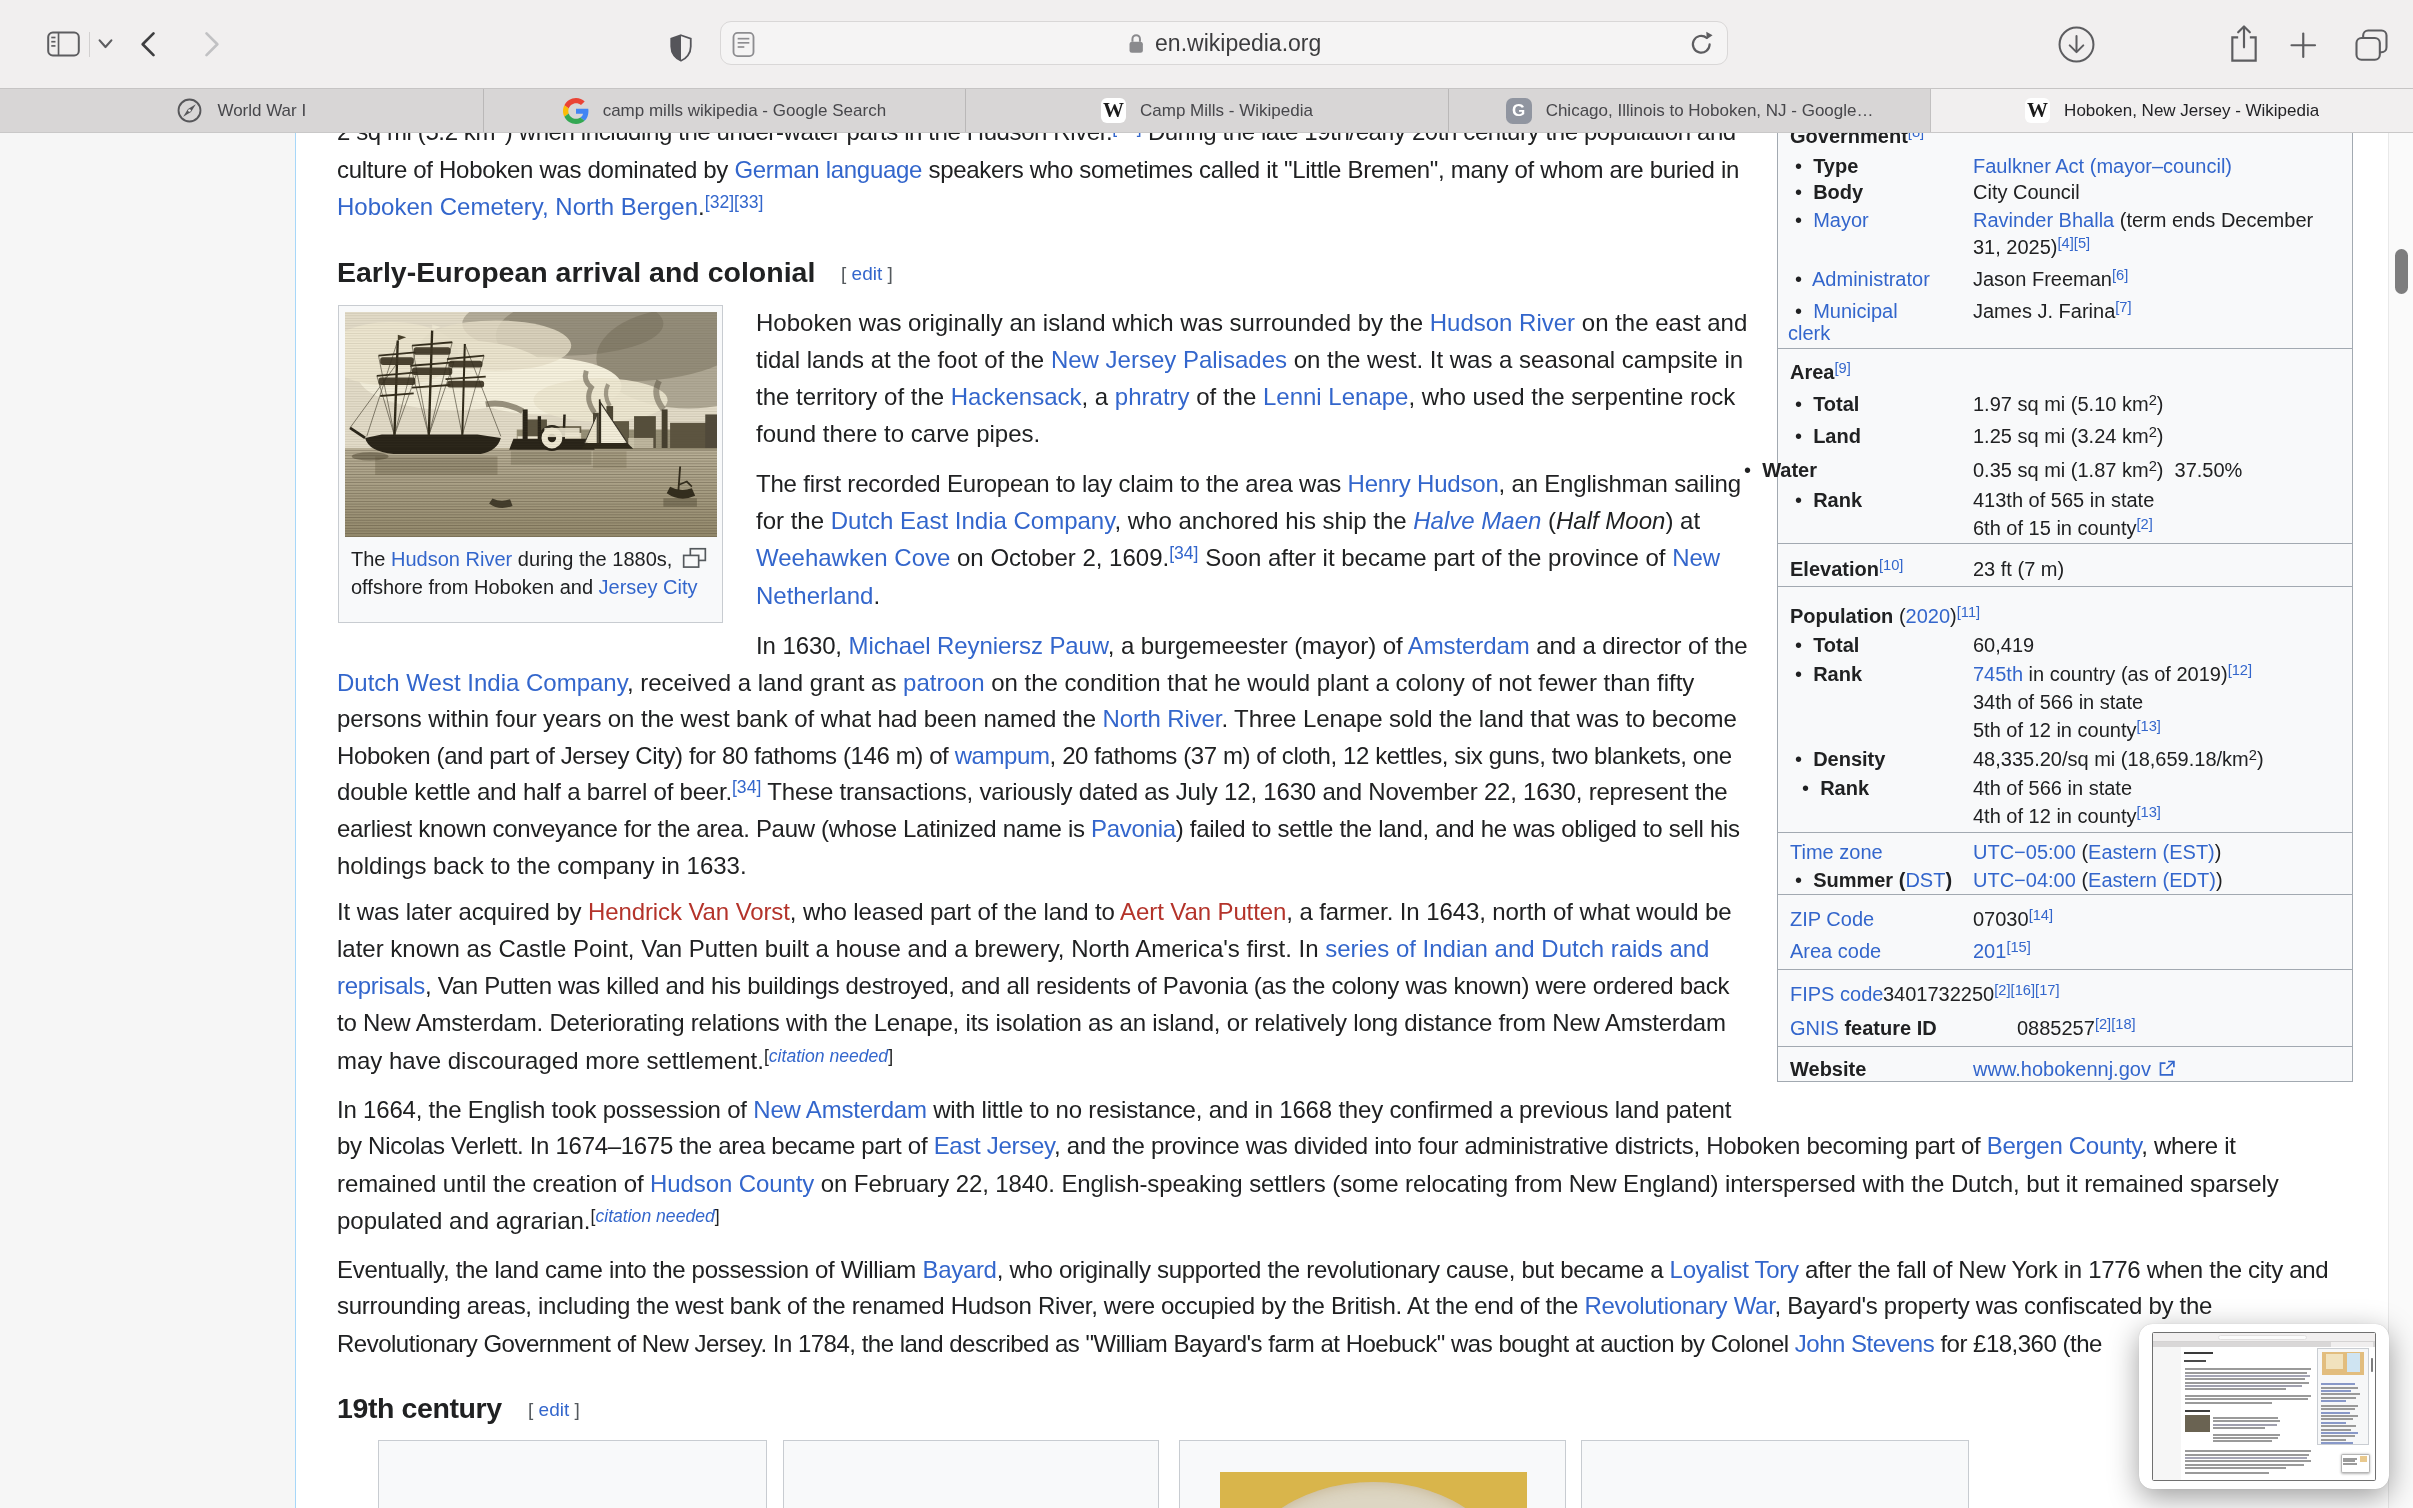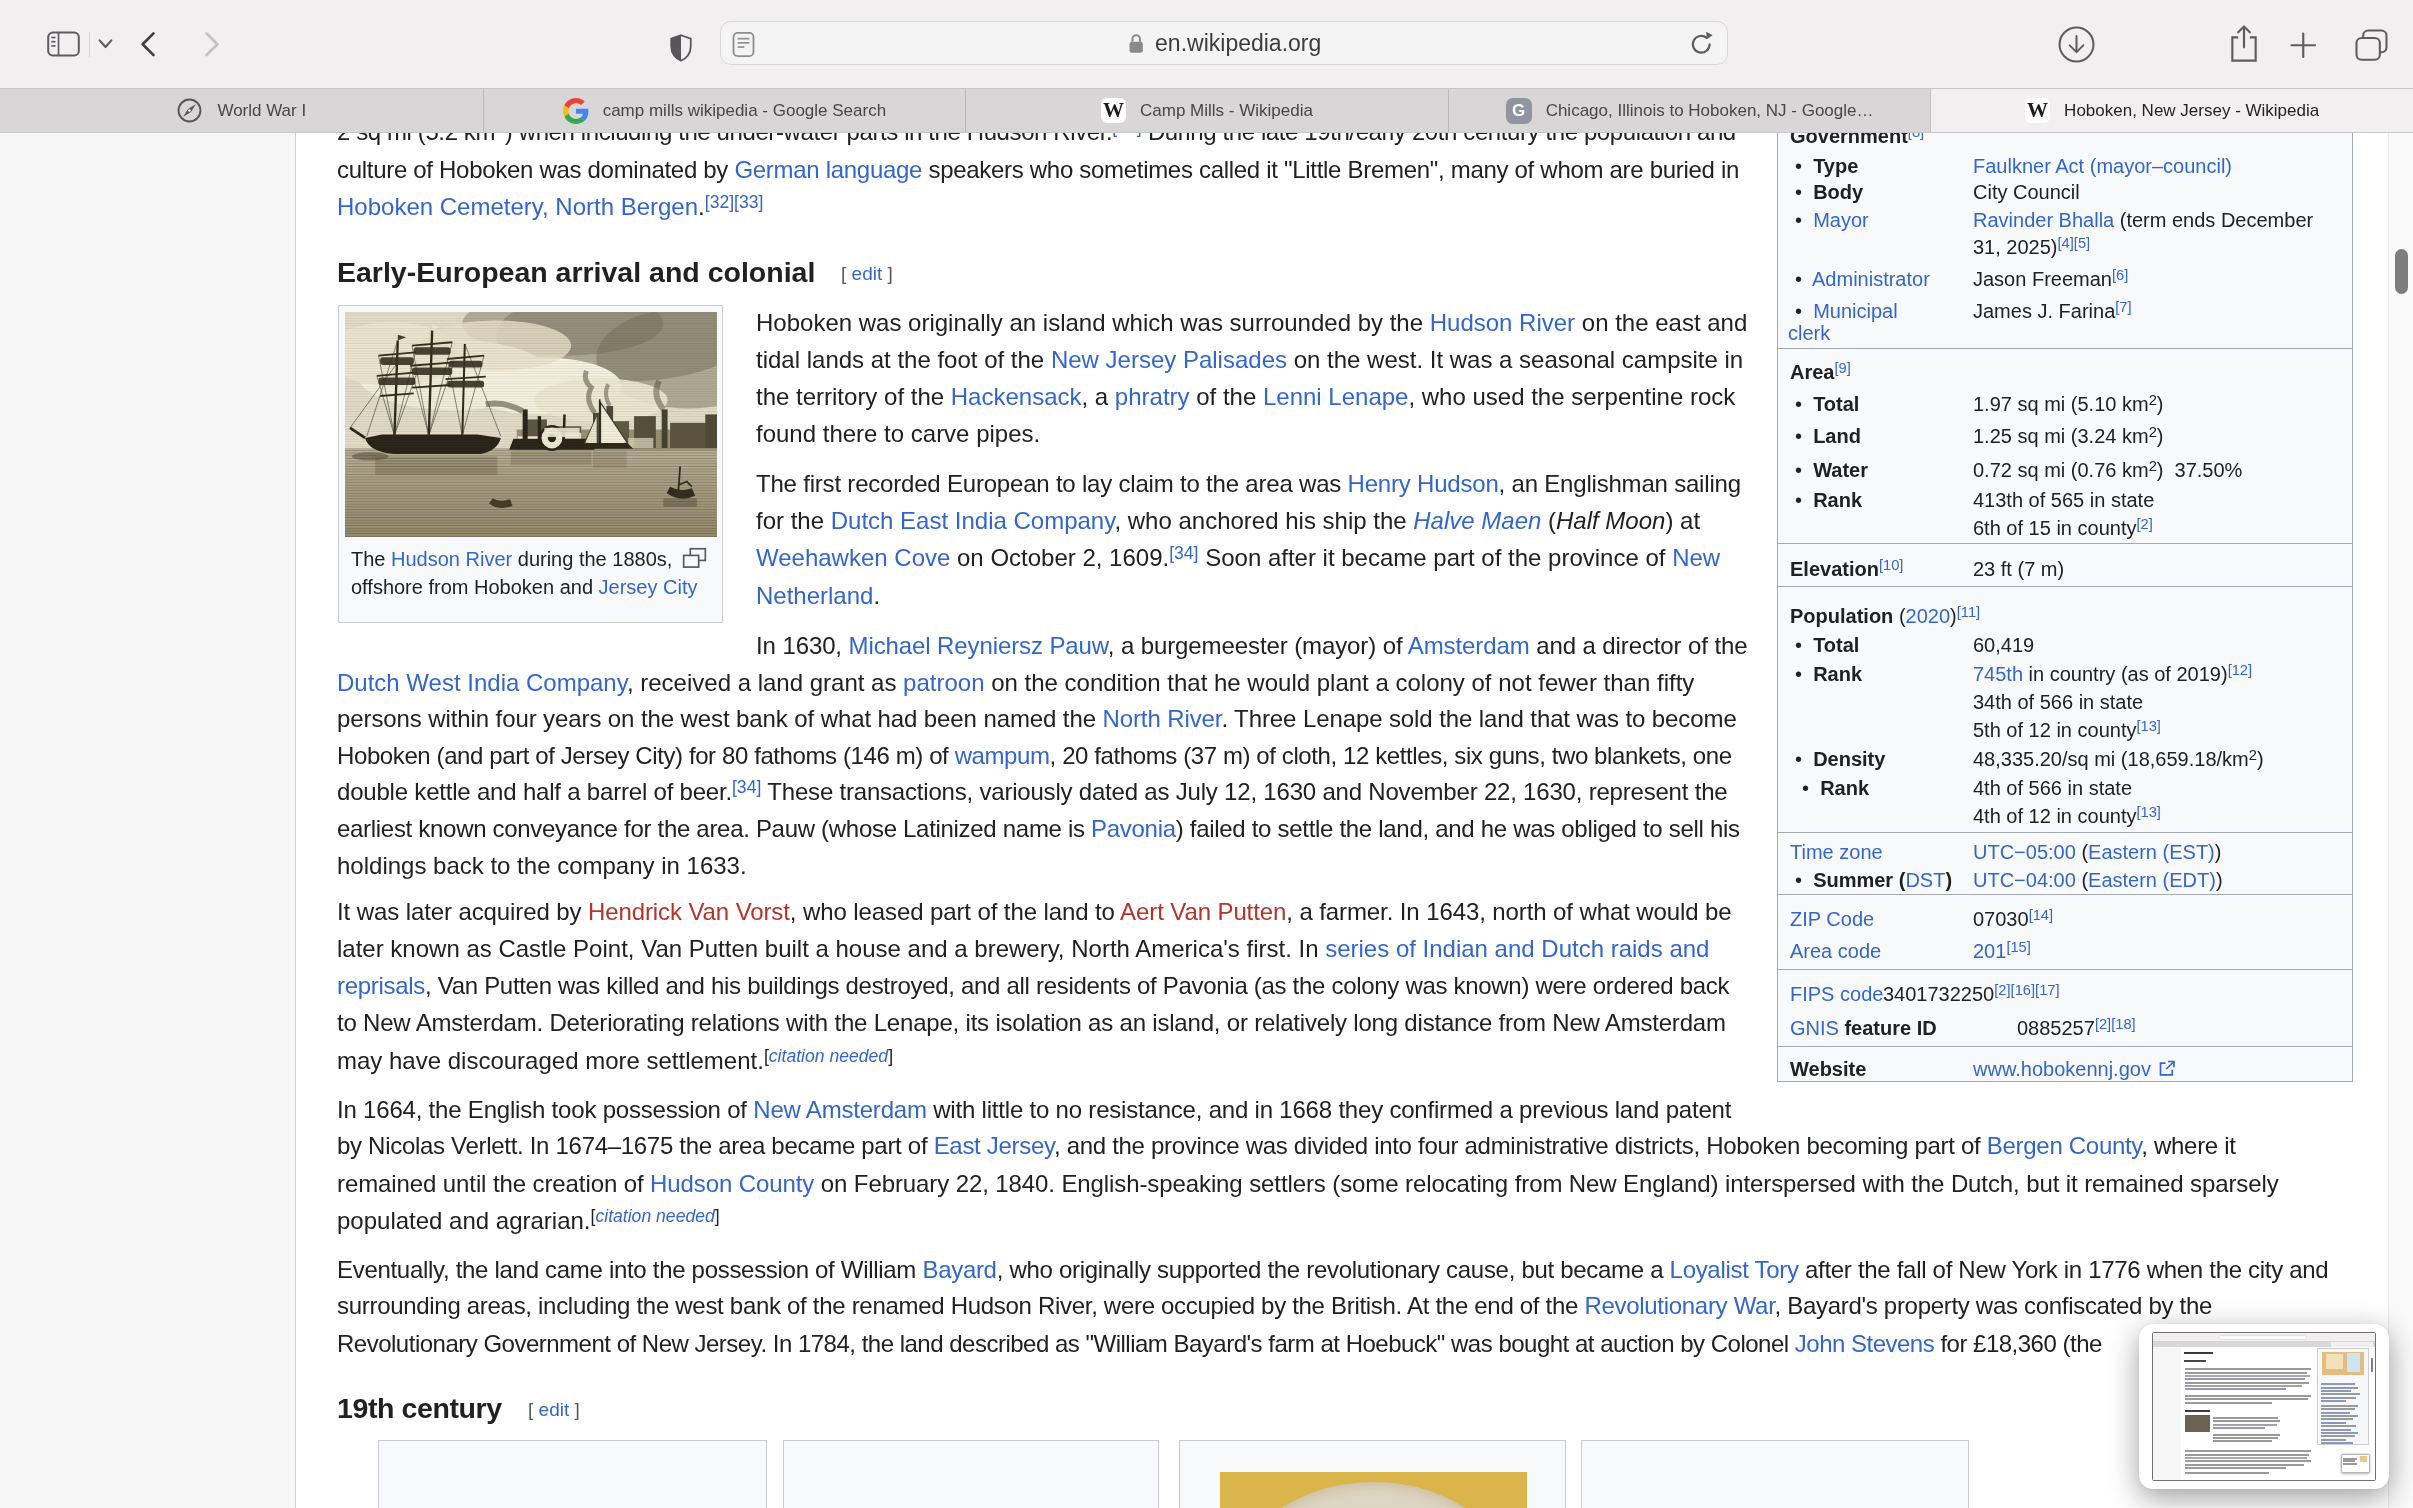--- a/index.html
+++ b/index.html
@@ -373,22 +373,22 @@
       <div class="ln ln-info" style="left: 1795px; top: 136px;"><span class="sg-t">•  </span><span class="sg-bl">Administrator</span></div>
       <div class="ln ln-info" style="left: 1973px; top: 136px;"><span class="sg-t">Jason Freeman</span><span class="sup">[6]</span></div>
       <div class="ln ln-info" style="left: 1795px; top: 168px;"><span class="sg-t">•  </span><span class="sg-bl">Municipal</span></div>
       <div class="ln ln-info" style="left: 1973px; top: 168px;"><span class="sg-t">James J. Farina</span><span class="sup">[7]</span></div>
       <div class="ln ln-info" style="left: 1788px; top: 190px;"><span class="sg-bl">clerk</span></div>
       <div class="ln ln-info" style="left: 1790px; top: 229px;"><span class="sg-b">Area</span><span class="sup">[9]</span></div>
       <div class="ln ln-info" style="left: 1795px; top: 261px;"><span class="sg-t">•  </span><span class="sg-b">Total</span></div>
       <div class="ln ln-info" style="left: 1973px; top: 261px;"><span class="sg-t">1.97 sq mi (5.10 km</span><span class="supb">2</span><span class="sg-t">)</span></div>
       <div class="ln ln-info" style="left: 1795px; top: 293px;"><span class="sg-t">•  </span><span class="sg-b">Land</span></div>
       <div class="ln ln-info" style="left: 1973px; top: 293px;"><span class="sg-t">1.25 sq mi (3.24 km</span><span class="supb">2</span><span class="sg-t">)</span></div>
-      <div class="ln ln-info" style="left: 1795px; top: 327px; text-align: right;"><span class="sg-t">•  </span><span class="sg-b">Water</span></div>
-      <div class="ln ln-info" style="left: 1973px; top: 327px;"><span class="sg-t">0.72 sq mi (0.76 km</span><span class="supb">2</span><span class="sg-t">)  37.50%</span></div>
+      <div class="ln ln-info" style="left: 1744px; top: 327px; text-align: right;"><span class="sg-t">•  </span><span class="sg-b">Water</span></div>
+      <div class="ln ln-info" style="left: 1973px; top: 327px;"><span class="sg-t">0.35 sq mi (1.87 km</span><span class="supb">2</span><span class="sg-t">)  37.50%</span></div>
       <div class="ln ln-info" style="left: 1795px; top: 357px;"><span class="sg-t">•  </span><span class="sg-b">Rank</span></div>
       <div class="ln ln-info" style="left: 1973px; top: 357px;"><span class="sg-t">413th of 565 in state</span></div>
       <div class="ln ln-info" style="left: 1973px; top: 385px;"><span class="sg-t">6th of 15 in county</span><span class="sup">[2]</span></div>
       <div class="ln ln-info" style="left: 1790px; top: 426px;"><span class="sg-b">Elevation</span><span class="sup">[10]</span></div>
       <div class="ln ln-info" style="left: 1973px; top: 426px;"><span class="sg-t">23 ft (7 m)</span></div>
       <div class="ln ln-info" style="left: 1790px; top: 473px;"><span class="sg-b">Population</span><span class="sg-t"> (</span><span class="sg-l">2020</span><span class="sg-t">)</span><span class="sup">[11]</span></div>
       <div class="ln ln-info" style="left: 1795px; top: 502px;"><span class="sg-t">•  </span><span class="sg-b">Total</span></div>
       <div class="ln ln-info" style="left: 1973px; top: 502px;"><span class="sg-t">60,419</span></div>
       <div class="ln ln-info" style="left: 1795px; top: 531px;"><span class="sg-t">•  </span><span class="sg-b">Rank</span></div>
       <div class="ln ln-info" style="left: 1973px; top: 531px;"><span class="sg-l">745th</span><span class="sg-t"> in country (as of 2019)</span><span class="sup">[12]</span></div>

